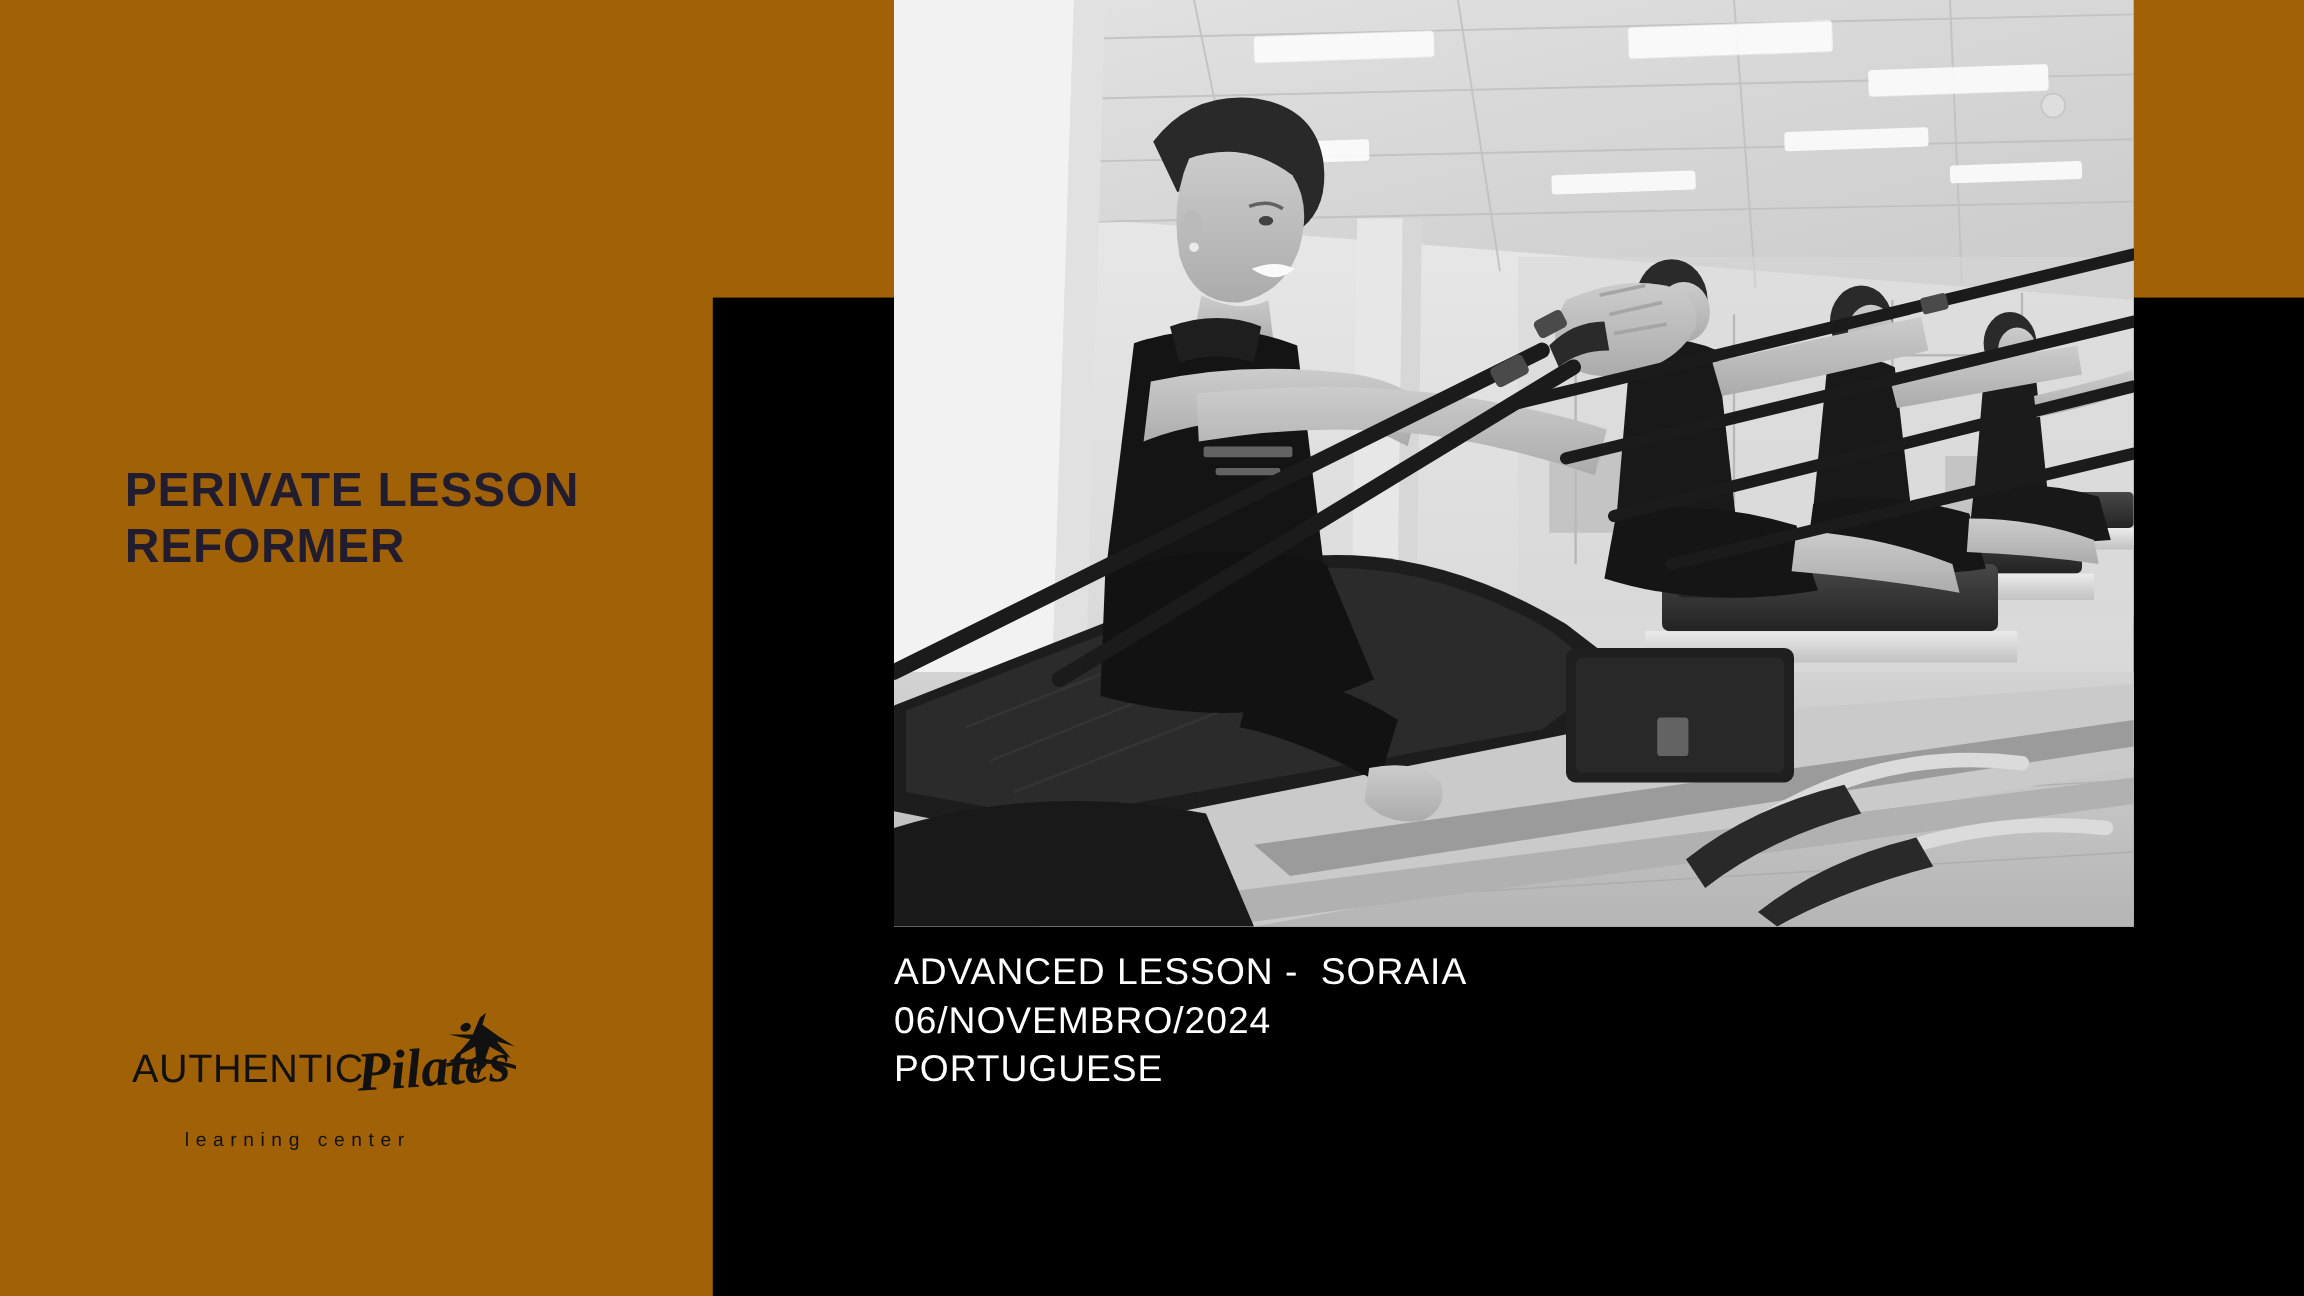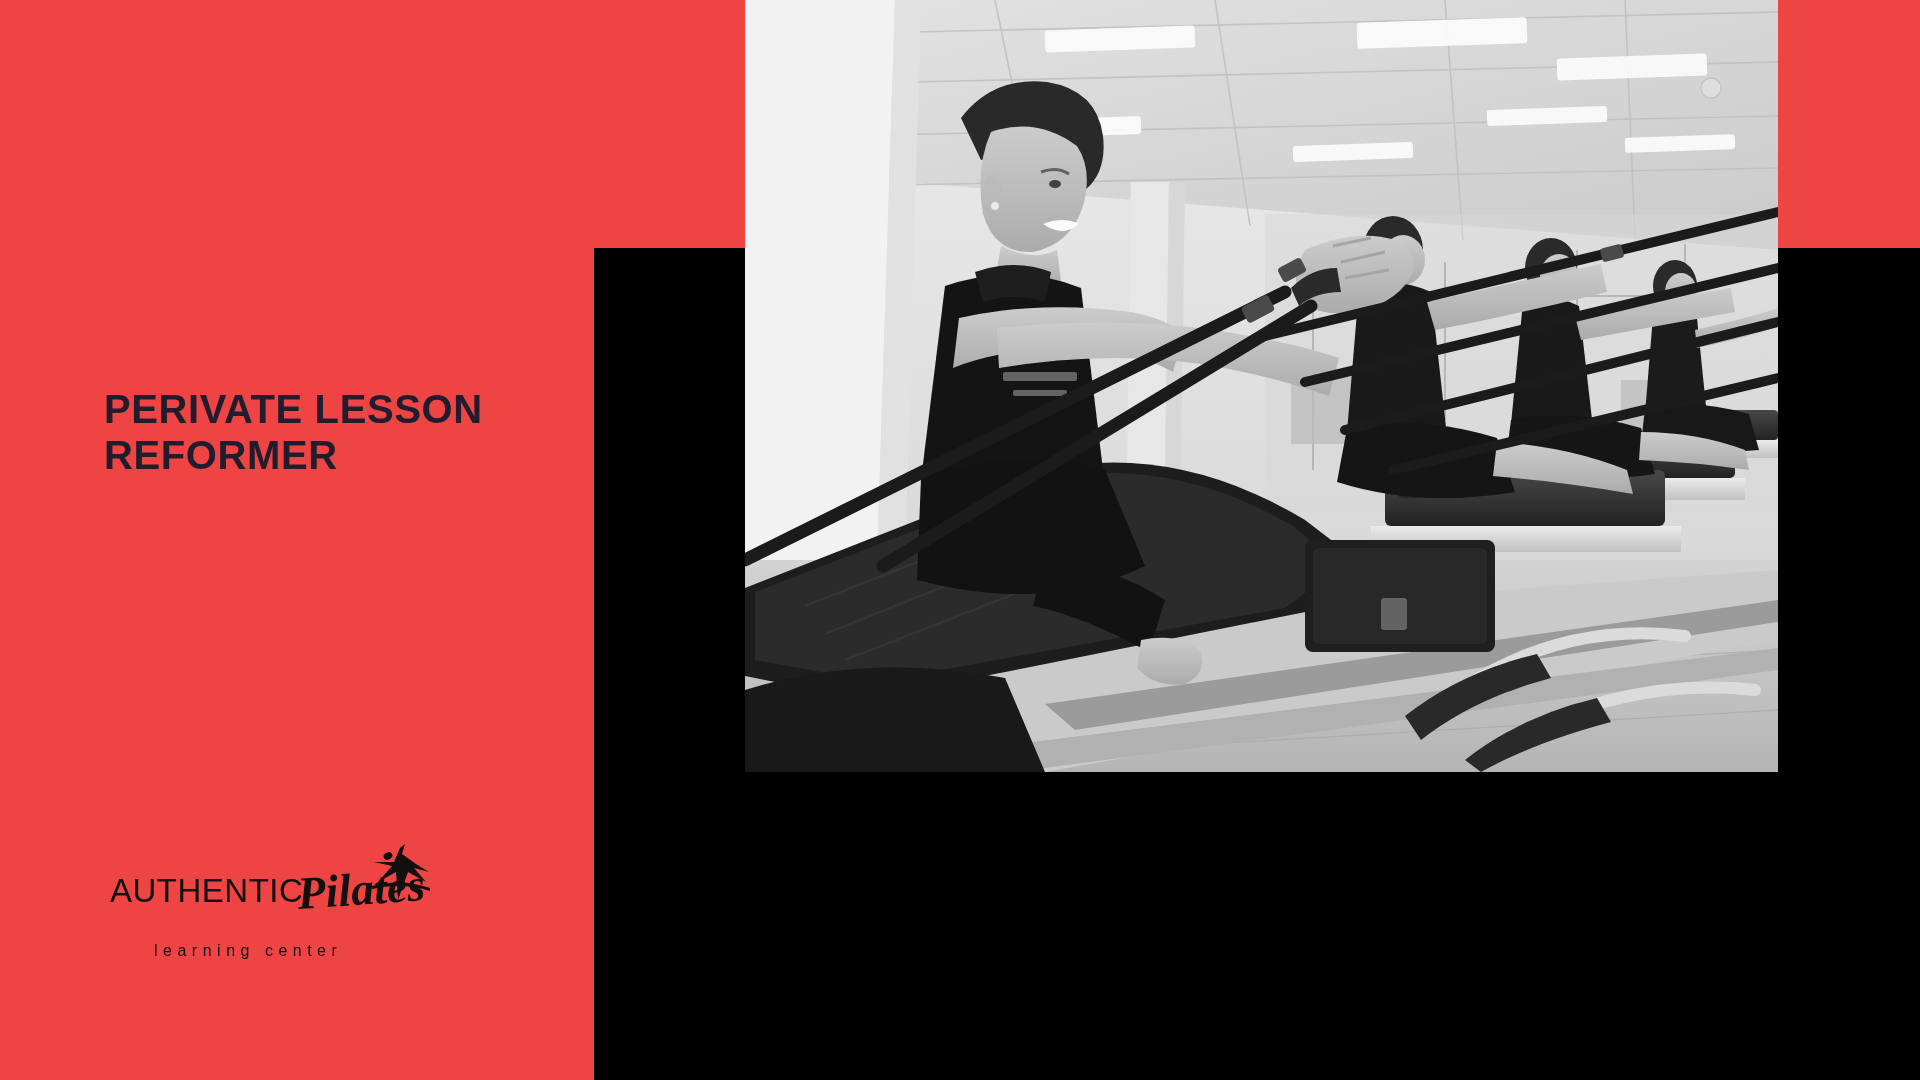--- a/index.html
+++ b/index.html
@@ -11,21 +11,21 @@
   body {
     width: 1920px;
     height: 1080px;
     overflow: hidden;
     font-family: "Liberation Sans", sans-serif;
   }
   .slide {
     position: relative;
     width: 1920px;
     height: 1080px;
-    background: #ef4444;
+    background: #a16207;
     overflow: hidden;
   }
 
   
   .headline {
     position: absolute;
     left: 104px;
     top: 386px;
     width: 430px;
     font-family: "Liberation Sans", sans-serif;
@@ -362,14 +362,19 @@
         <rect x="534" y="262" width="26" height="16" rx="4" transform="rotate(-28 547 270)"></rect>
         <rect x="856" y="246" width="22" height="14" rx="3" transform="rotate(-14 867 253)"></rect>
       </g>
 
       <path d="M0 690 Q120 652 260 678 L300 772 L0 772 Z" fill="#1a1a1a"></path>
 
       <rect x="0" y="0" width="1033" height="772" fill="#000" opacity="0.02"></rect>
     </svg>
   </div>
 
+  <div class="caption">
+    <div>ADVANCED LESSON -  SORAIA</div>
+    <div>06/NOVEMBRO/2024</div>
+    <div>PORTUGUESE</div>
+  </div>
 
 </div>
 
 </body></html>

